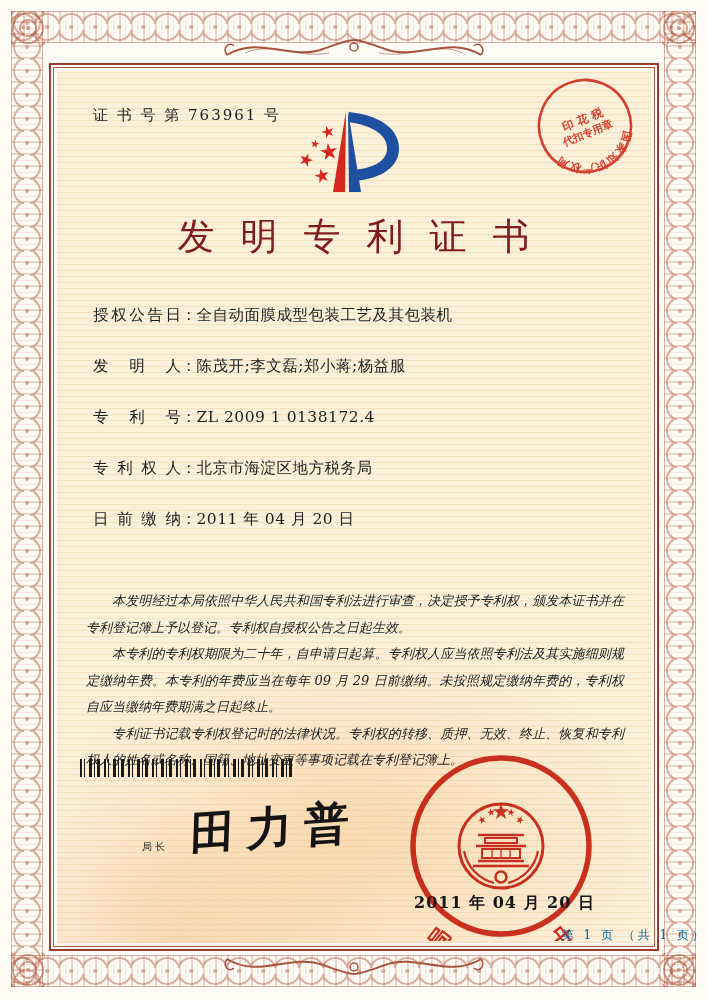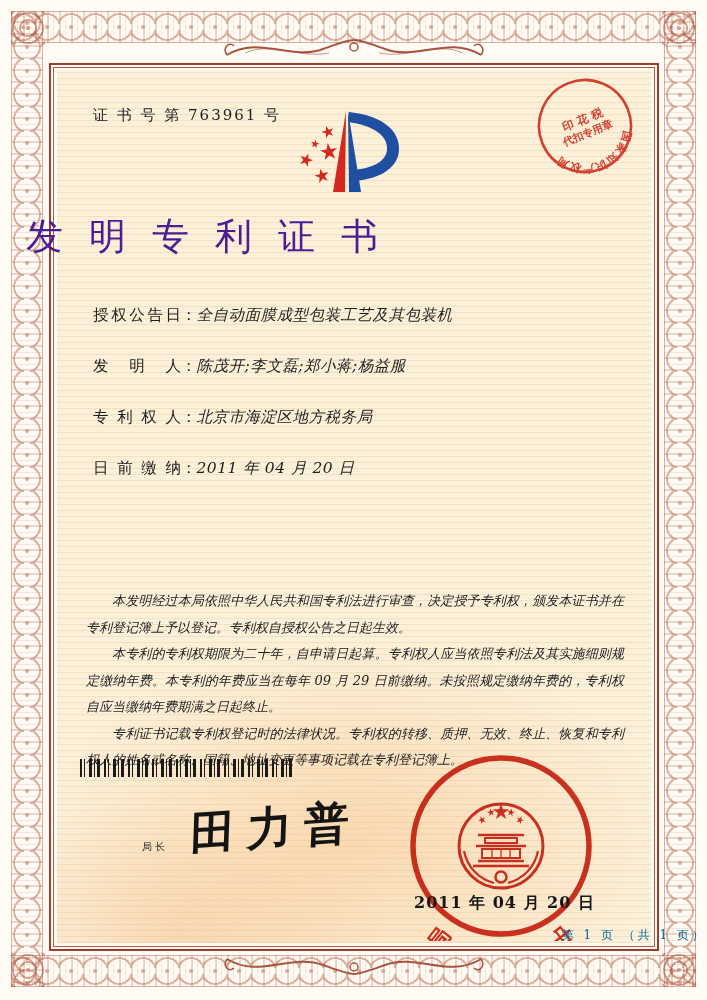--- a/index.html
+++ b/index.html
@@ -53,27 +53,27 @@
       repeating-linear-gradient(0deg, rgba(236,195,140,.35) 0 1px, rgba(252,243,224,0) 1px 6px);
   }
   
   .cert-no{position:absolute; left:93px; top:106px; font-size:15px; letter-spacing:2px;}
   .tax-stamp{
     position:absolute; left:525px; top:66px; width:120px; height:120px;
     transform:rotate(-22deg); mix-blend-mode:multiply; opacity:.93;
   }
   .logo{position:absolute; left:294px; top:99px; width:120px; height:100px;}
   .title{
-    position:absolute; left:0; right:0; top:212px; text-align:left;
-    font-size:37px; letter-spacing:26px; text-indent:26px; font-weight:500; color:#4c1d95;
+    position:absolute; left:0; right:0; top:212px; text-align:center;
+    font-size:37px; letter-spacing:26px; text-indent:26px; font-weight:500; color:#7f1d1d;
   }
   .fields{position:absolute; left:93px; top:305px; width:530px;}
   .field-row{height:31px; margin-bottom:20px; font-size:15.5px; white-space:nowrap;}
   .field-label{display:inline-block; width:88px; text-align:justify; text-align-last:justify; vertical-align:top;}
-  .field-value{letter-spacing:.5px;font-style:italic;}
+  .field-value{letter-spacing:.5px;}
   .body-text{
     position:absolute; left:86px; top:588px; width:538px;
     font-size:13px; line-height:26.5px; text-align:justify; color:#222;
     font-style:italic;
   }
   .body-text p{margin:0; text-indent:2em;}
   .barcode{
     position:absolute; left:80px; top:759px; width:216px; height:18px;
     background:repeating-linear-gradient(90deg,
       #1b1b1b 0 2px, transparent 2px 4px,
@@ -162,20 +162,23 @@
   </svg>
 
   <div class="title">发明专利证书</div>
 
   <div class="fields">
     <div class="field-row">
       <span class="field-label">授权公告日</span><span class="field-sep">：</span><span class="field-value">全自动面膜成型包装工艺及其包装机</span>
     </div>
     <div class="field-row">
       <span class="field-label">发明人</span><span class="field-sep">：</span><span class="field-value">陈茂开;李文磊;郑小蒋;杨益服</span>
+    </div>
+    <div class="field-row">
+      <span class="field-label">专利号</span><span class="field-sep">：</span><span class="field-value">ZL 2009 1 0138172.4</span>
     </div>
     <div class="field-row">
       <span class="field-label">专利权人</span><span class="field-sep">：</span><span class="field-value">北京市海淀区地方税务局</span>
     </div>
     <div class="field-row">
       <span class="field-label">日前缴纳</span><span class="field-sep">：</span><span class="field-value">2011 年 04 月 20 日</span>
     </div>
   </div>
 
   <div class="body-text">

